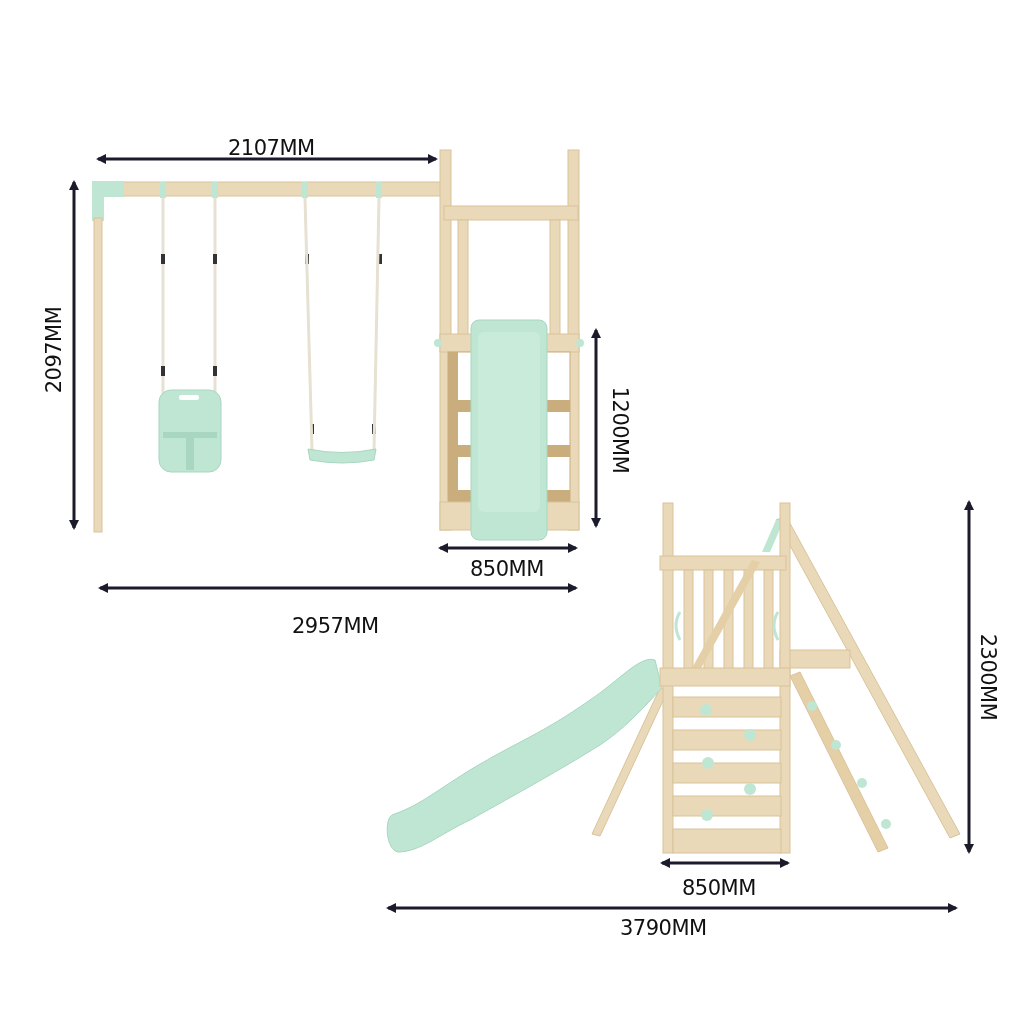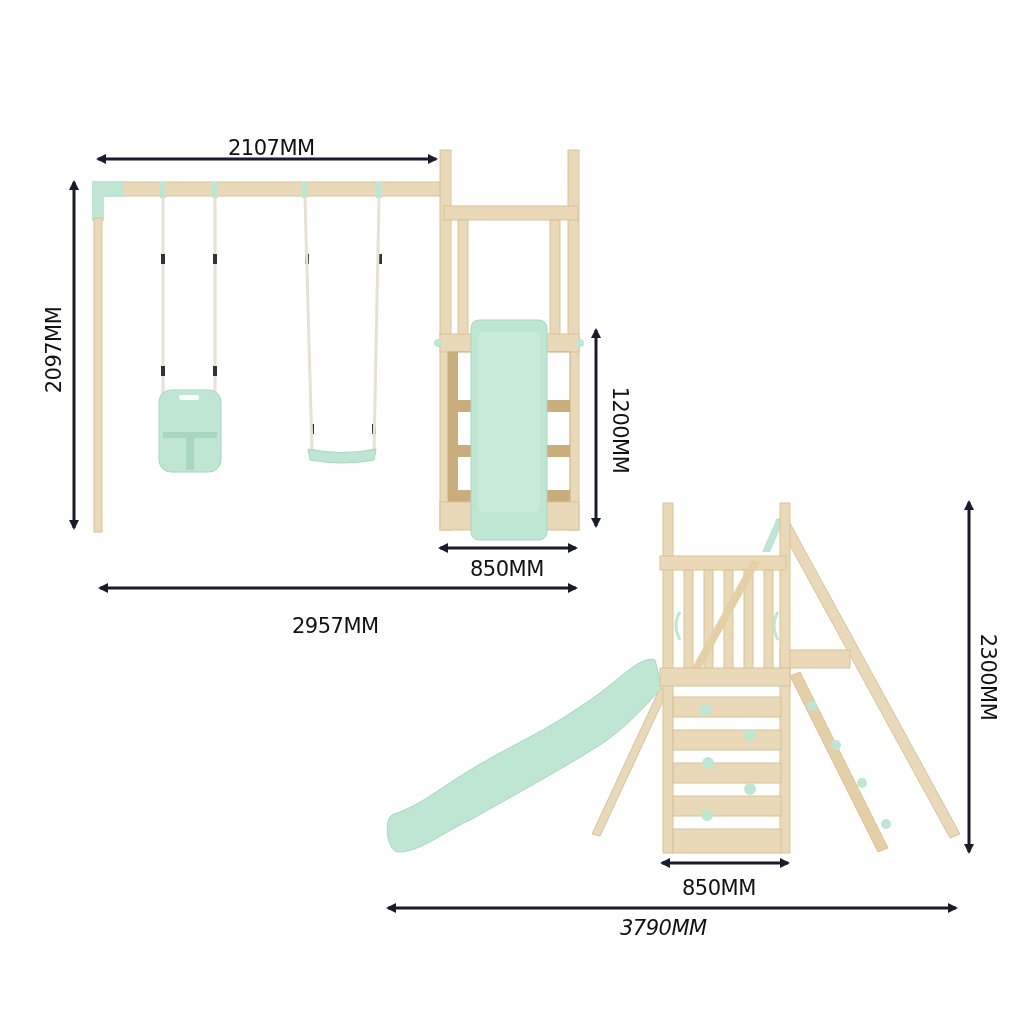--- a/index.html
+++ b/index.html
@@ -152,13 +152,13 @@
   </g>
 </svg>
 
 <div class="dim-label" style="left:228px; top:136px;">2107MM</div>
 <div class="dim-label rot-ccw" style="left:4px; top:338px; width:100px; text-align:center;">2097MM</div>
 <div class="dim-label rot-cw" style="left:570px; top:418px; width:100px; text-align:center;">1200MM</div>
 <div class="dim-label" style="left:470px; top:557px;">850MM</div>
 <div class="dim-label" style="left:292px; top:614px;">2957MM</div>
 <div class="dim-label rot-cw" style="left:938px; top:665px; width:100px; text-align:center;">2300MM</div>
 <div class="dim-label" style="left:682px; top:876px;">850MM</div>
-<div class="dim-label" style="left:620px; top:916px;font-style:italic;">3790MM</div>
+<div class="dim-label" style="left:620px; top:916px;">3790MM</div>
 
 </body></html>

